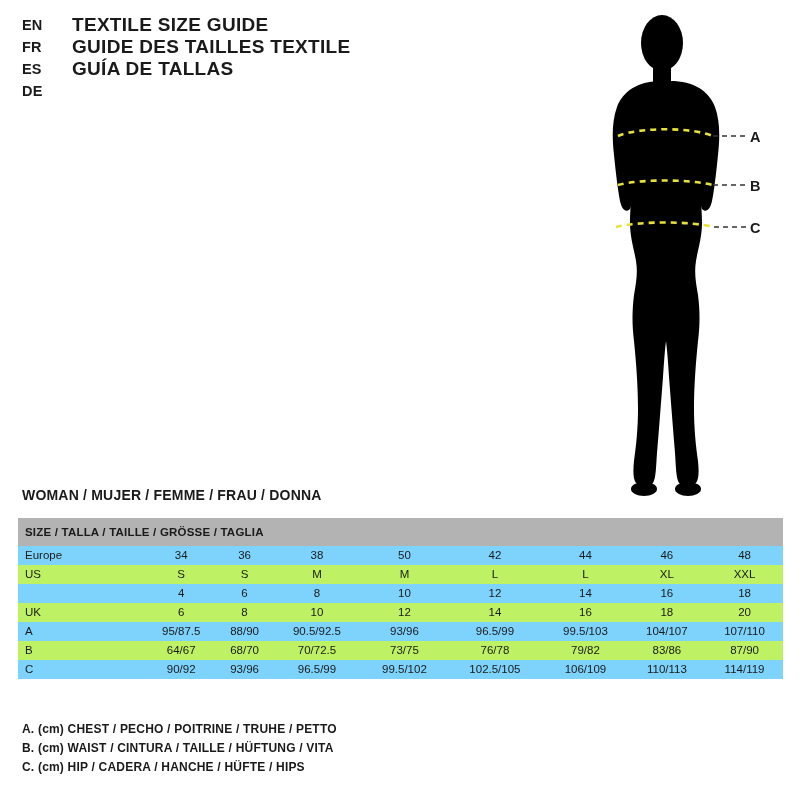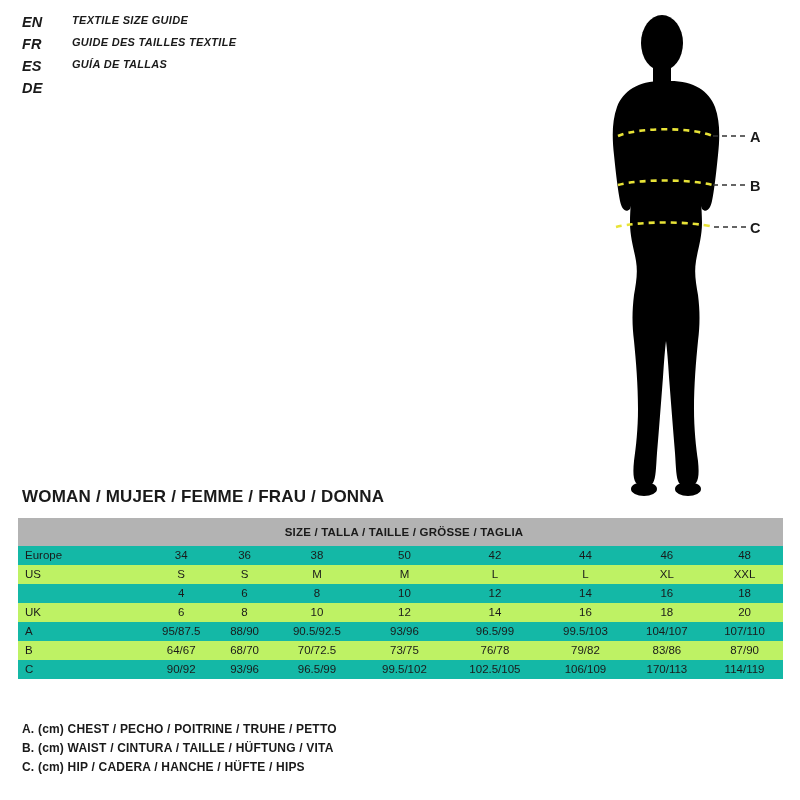--- a/index.html
+++ b/index.html
@@ -18,34 +18,33 @@
 
   
   #titles {
     position: absolute;
     left: 22px;
     top: 14px;
     width: 430px;
   }
   .title-row {
     display: flex;
-    align-items: flex-start;
+    align-items: center;
     margin-bottom: 1px;
     height: 21px;
-    font-style: italic;
   }
   .title-lang {
     width: 50px;
     flex: 0 0 50px;
     font-size: 14.5px;
     font-weight: bold;
     letter-spacing: 0.2px;
   }
   .title-text {
-    font-size: 11px;
+    font-size: 19px;
     font-weight: bold;
     letter-spacing: 0.3px;
   }
 
   
   #figure-area {
     position: absolute;
     left: 560px;
     top: 5px;
     width: 240px;
@@ -58,21 +57,21 @@
     font-size: 14.5px;
     font-weight: bold;
     color: #1a1a1a;
   }
 
   
   #section-header {
     position: absolute;
     left: 22px;
     top: 487px;
-    font-size: 17px;
+    font-size: 14px;
     font-weight: bold;
     letter-spacing: 0.2px;
   }
 
   
   #size-table {
     position: absolute;
     left: 18px;
     top: 518px;
     width: 765px;
@@ -89,26 +88,26 @@
   }
   #size-table .rowhead {
     text-align: left;
     padding-left: 7px;
     width: 120px;
   }
   #size-table tr.band-header td {
     background: #b3b3b3;
     font-weight: bold;
     font-size: 11.5px;
-    text-align: center;
+    text-align: left;
     padding-left: 7px;
     height: 28px;
     letter-spacing: 0.2px;
   }
-  #size-table tr.shade td { background: #14b8a6; }
+  #size-table tr.shade td { background: #7dd3fc; }
   #size-table tr.plain td { background: #bef264; }
 
   
   #footnotes {
     position: absolute;
     left: 22px;
     top: 722px;
     font-size: 12px;
     font-weight: bold;
     letter-spacing: 0.2px;
@@ -282,21 +281,21 @@
     </tr>
 
     <tr class="shade">
       <td class="rowhead">C</td>
       <td>90/92</td>
       <td>93/96</td>
       <td>96.5/99</td>
       <td>99.5/102</td>
       <td>102.5/105</td>
       <td>106/109</td>
-      <td>170/113</td>
+      <td>110/113</td>
       <td>114/119</td>
     </tr>
   </tbody>
 </table>
 
 <div id="footnotes">
   <div>A. (cm) CHEST / PECHO / POITRINE / TRUHE / PETTO</div>
   <div>B. (cm) WAIST / CINTURA / TAILLE / HÜFTUNG / VITA</div>
   <div>C. (cm) HIP / CADERA / HANCHE / HÜFTE / HIPS</div>
 </div>

